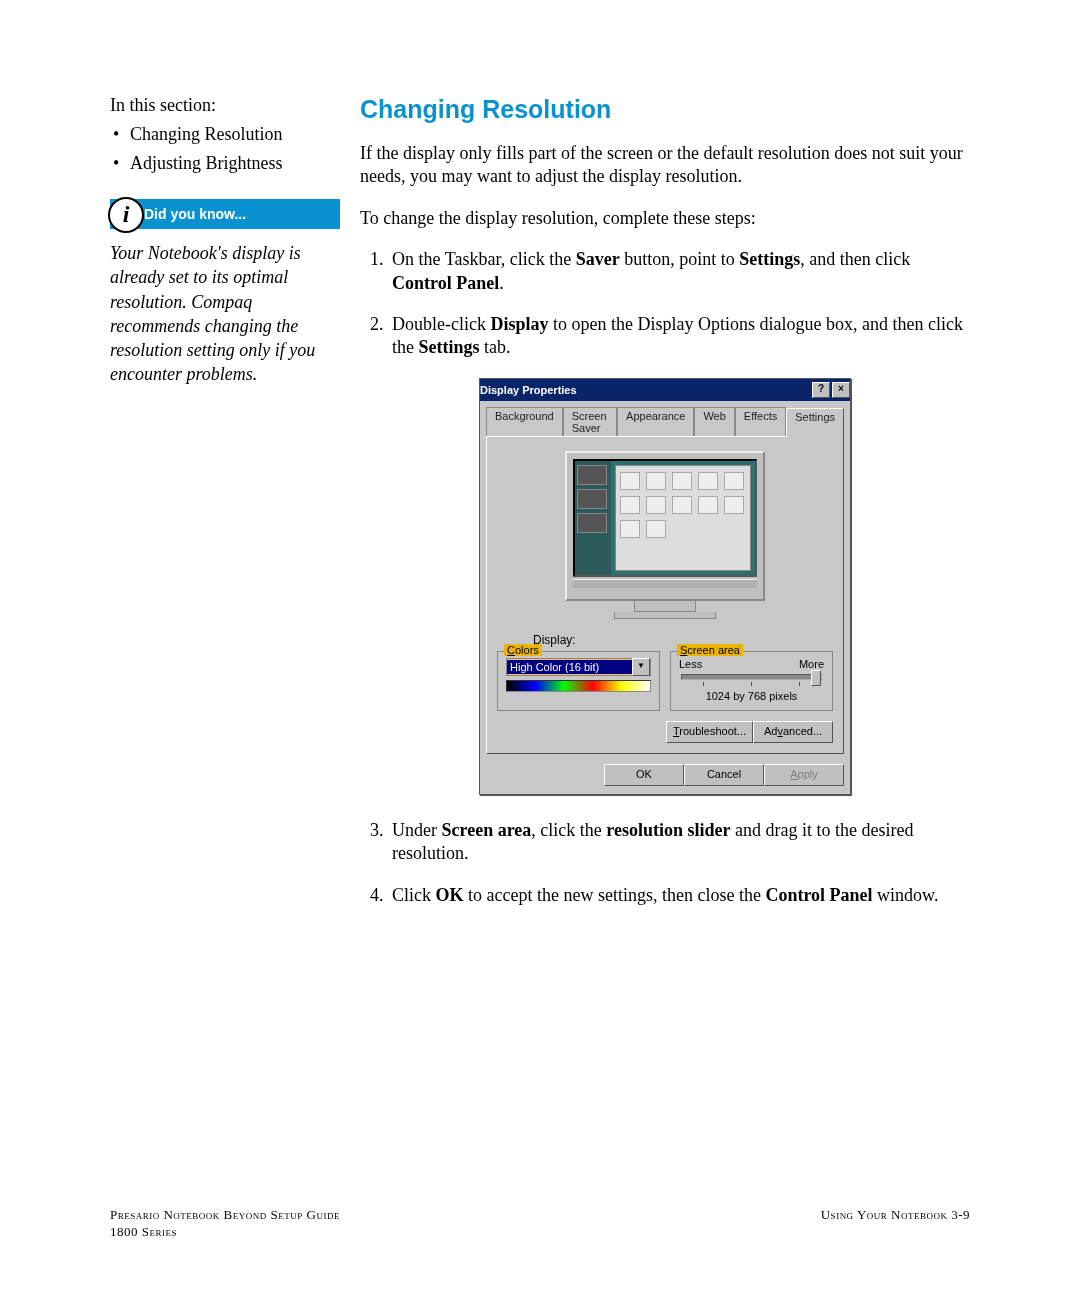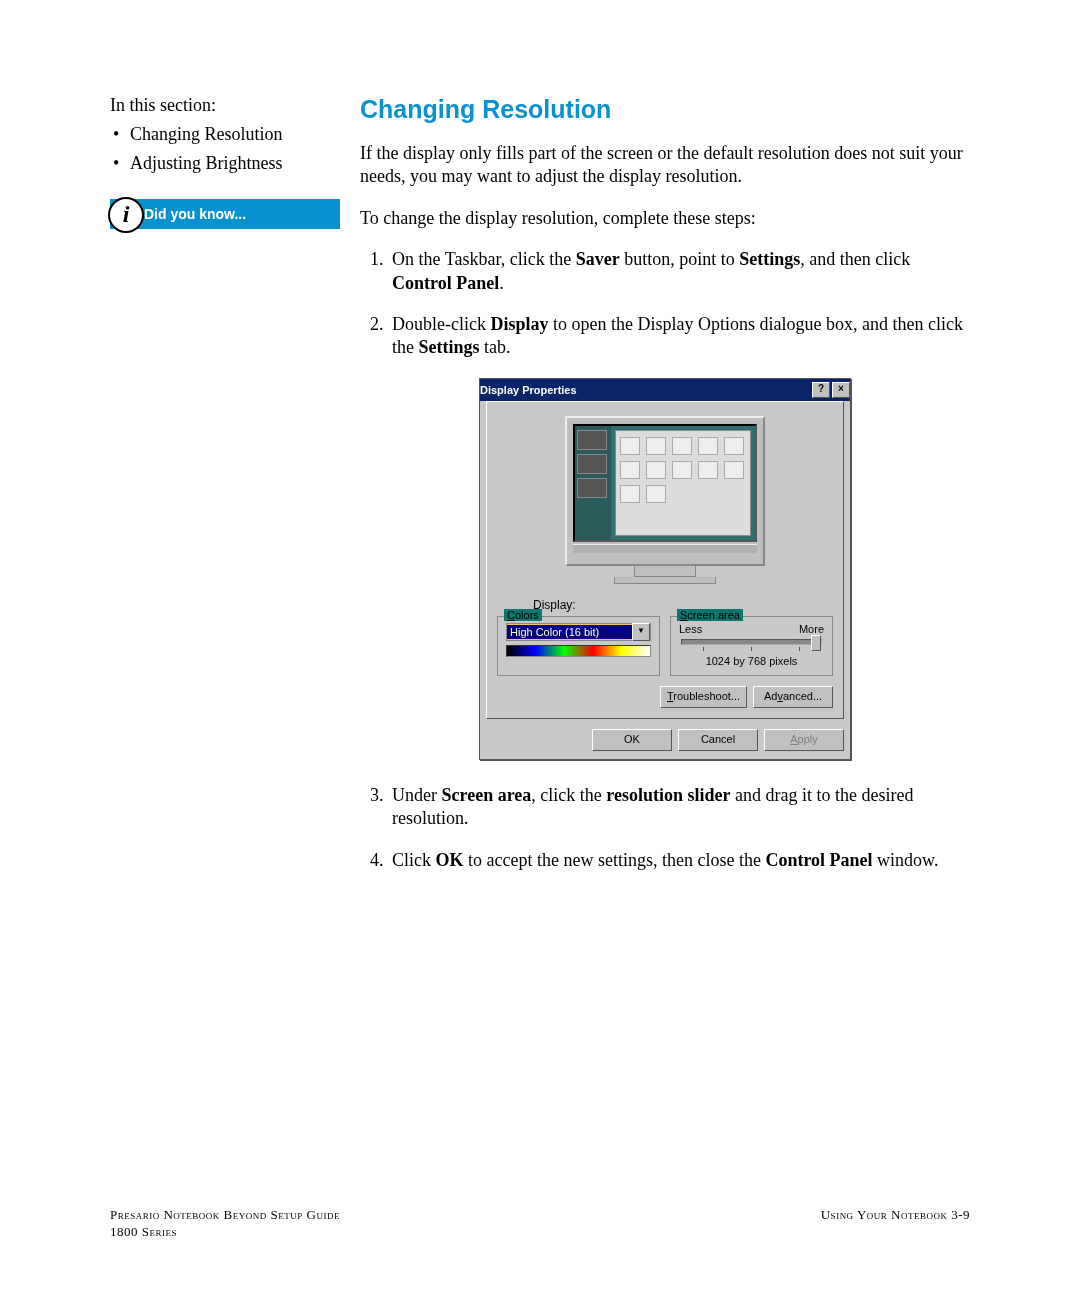--- a/index.html
+++ b/index.html
@@ -275,21 +275,21 @@
   .fieldset {
     border: 1px solid #888;
     padding: 6px 8px 8px 8px;
     position: relative;
     flex: 1;
   }
   .fieldset .legend {
     position: absolute;
     top: -8px;
     left: 6px;
-    background: #0f766e;
+    background: #eab308;
     padding: 0 3px;
     font-size: 11px;
   }
   .legend u { text-decoration: underline; }
   .combo {
     width: 100%;
     height: 18px;
     background: #fdba74;
     border: 1px solid #888;
     display: flex;
@@ -353,21 +353,21 @@
   }
   .ticks span{border-left:1px solid #555;height:4px;display:block;width:0;}
   .res-text {
     text-align: center;
     font-size: 11px;
     margin-top: 4px;
   }
   .btn-row {
     display: flex;
     justify-content: flex-end;
-    gap: 6px;
+    gap: 0;
     margin-top: 10px;
   }
   .btn-row.outer {
     padding: 0 6px 8px 6px;
   }
   .win-btn {
     min-width: 66px;
     height: 20px;
     background: #c0c0c0;
     border: 1px solid #fff;
@@ -403,37 +403,46 @@
     <div class="left-col">
       <p>In this section:</p>
       <ul class="bullet-list">
         <li>Changing Resolution</li>
         <li>Adjusting Brightness</li>
       </ul>
       <div class="dyk-header">
         <span class="info-icon">i</span>
         <span>Did you know...</span>
       </div>
+      <p class="tip-text">Your Notebook's display is already set to its optimal resolution. Compaq recommends changing the resolution setting only if you encounter problems.</p>
     </div>
 
     <div class="right-col">
       <h2 class="subsection-title">Changing Resolution</h2>
       <p>If the display only fills part of the screen or the default resolution does not suit your needs, you may want to adjust the display resolution.</p>
       <p>To change the display resolution, complete these steps:</p>
       <ol class="steps">
         <li><span>On the Taskbar, click the </span><b>Saver</b><span> button, point to </span><b>Settings</b><span>, and then click </span><b>Control Panel</b><span>.</span></li>
         <li><span>Double-click </span><b>Display</b><span> to open the Display Options dialogue box, and then click the </span><b>Settings</b><span> tab.</span></li>
       </ol>
 
       <div class="dialog">
         <div class="titlebar">
           <span>Display Properties</span>
           <span class="spacer"></span>
           <span class="tb-btn">?</span>
           <span class="tb-btn">×</span>
+        </div>
+        <div class="tabbar">
+          <div class="tab">Background</div>
+          <div class="tab">Screen Saver</div>
+          <div class="tab">Appearance</div>
+          <div class="tab">Web</div>
+          <div class="tab">Effects</div>
+          <div class="tab active">Settings</div>
         </div>
         <div class="tabpanel">
           <div class="monitor-wrap">
             <div class="monitor">
               <div class="monitor-screen">
                 <div class="mon-side">
                     <div></div>
                     <div></div>
                     <div></div>
                   </div>

